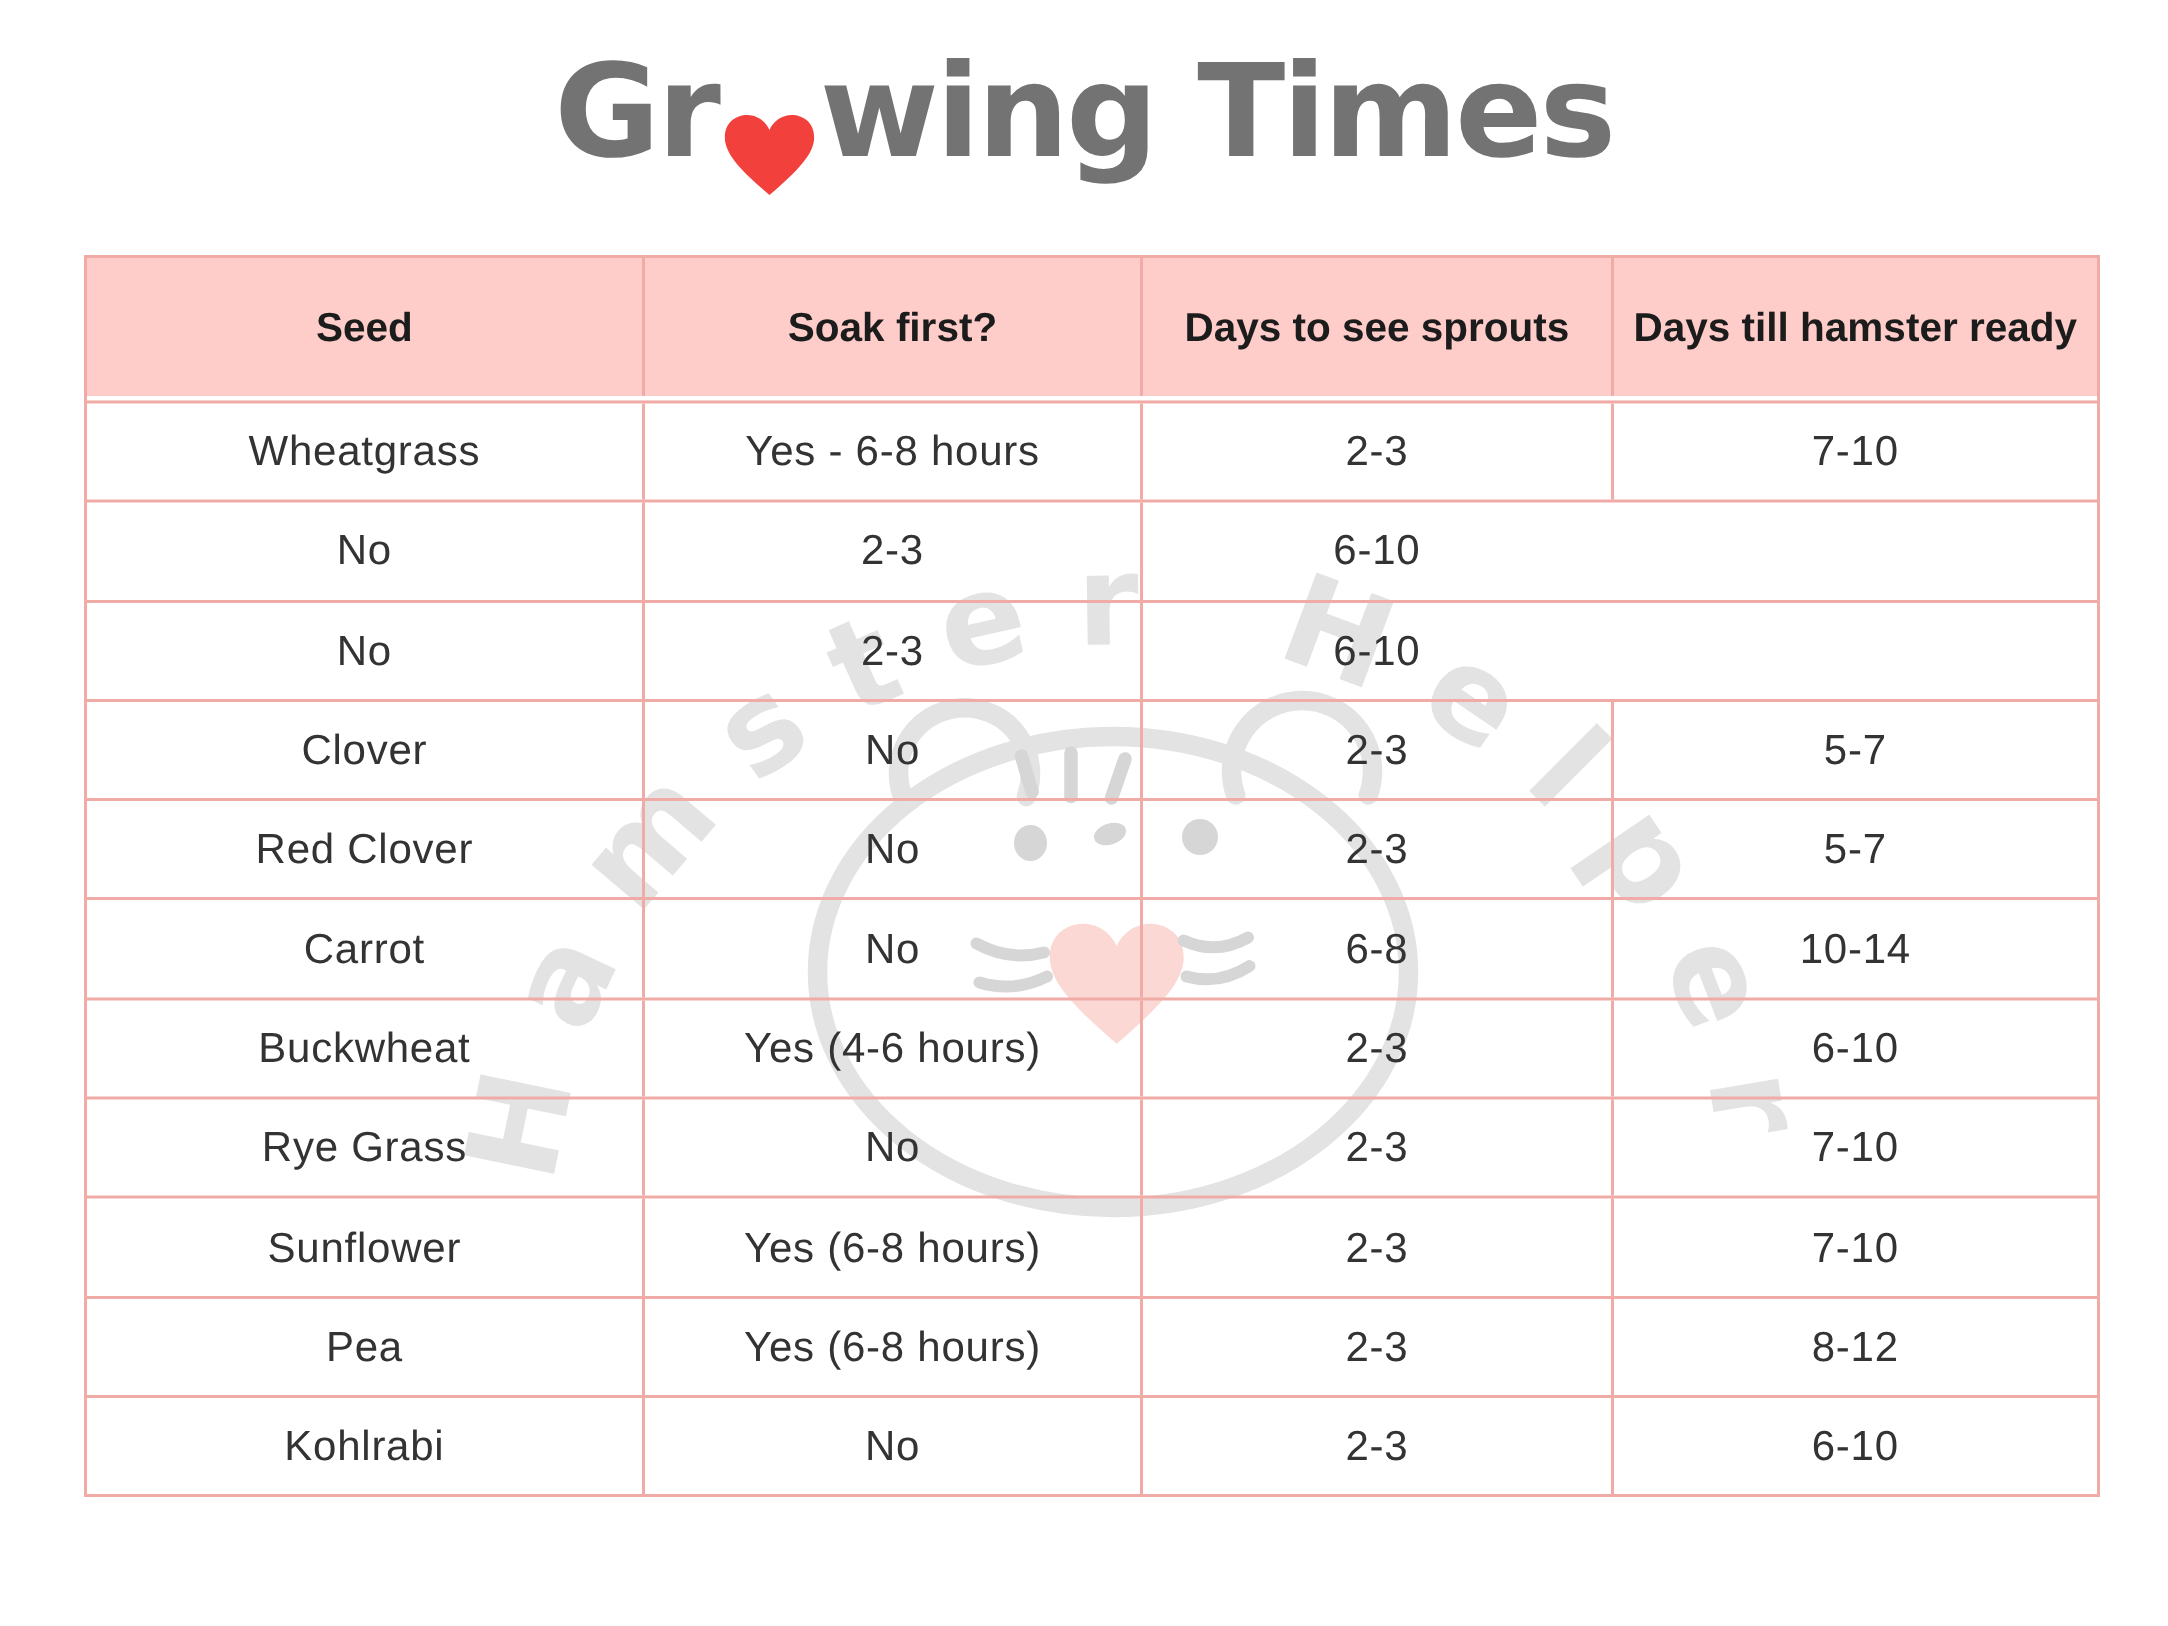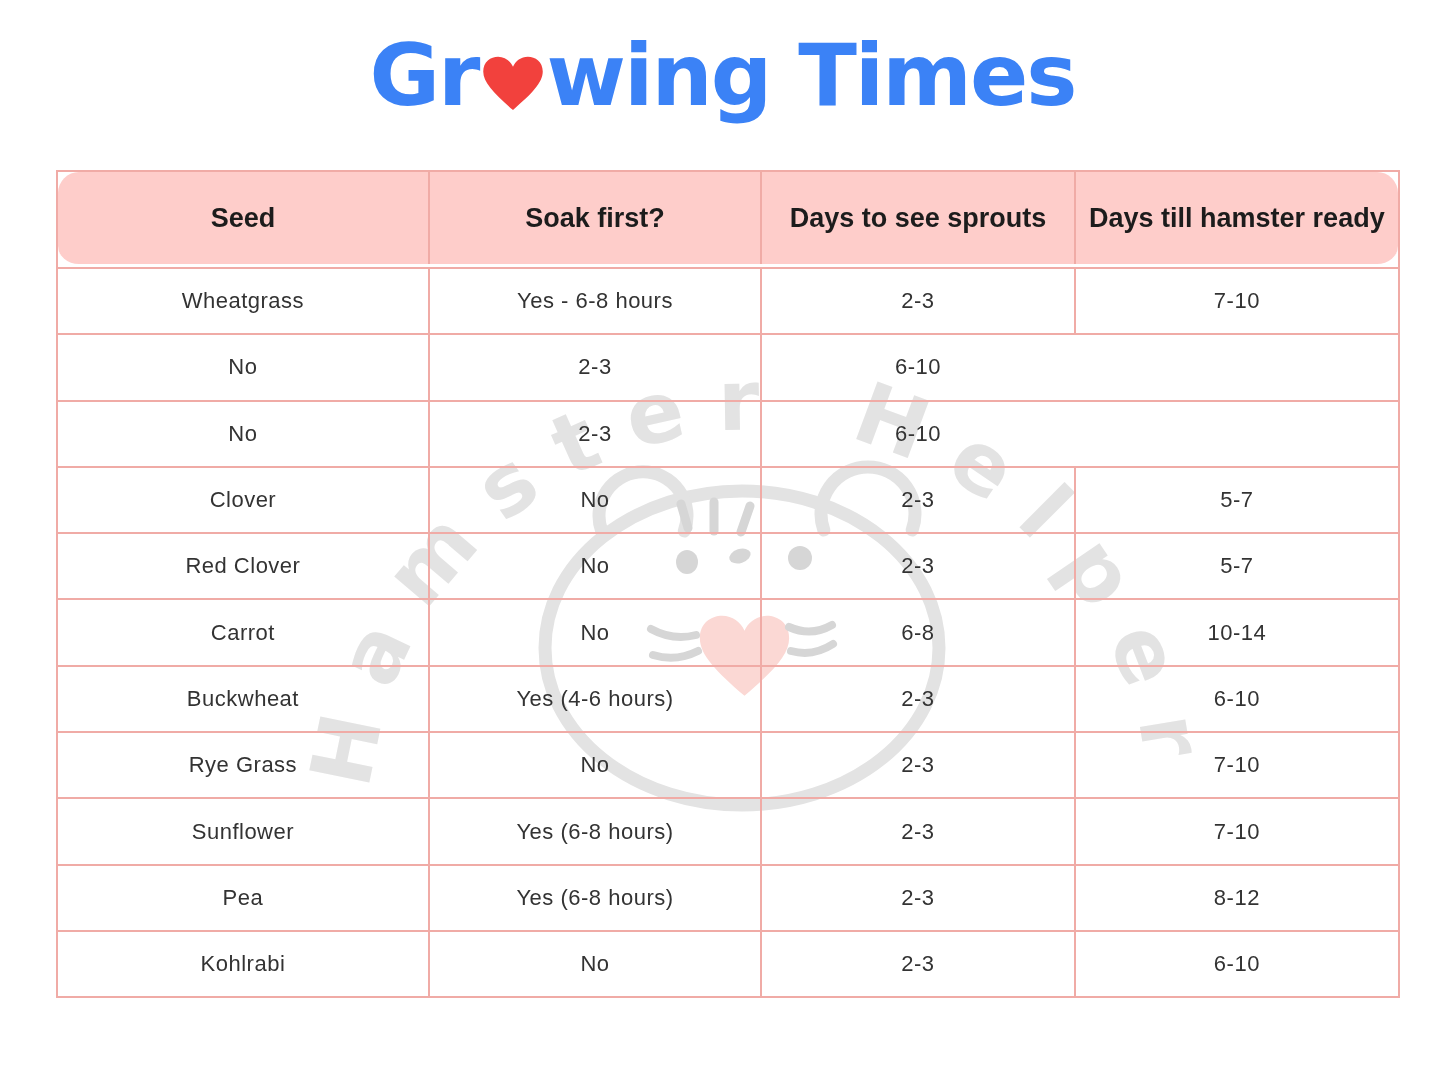--- a/index.html
+++ b/index.html
@@ -16,56 +16,55 @@
   .page{
     position:relative;width:1445px;height:1084px;background:#fff;overflow:hidden;
     font-family:"Liberation Sans", sans-serif;
   }
   
   .title-wrap{
     position:absolute;top:0;left:0;width:100%;height:150px;
     display:flex;align-items:center;justify-content:center;z-index:2;
   }
   .title{
-    display:flex;align-items:center;
+    display:flex;align-items:flex-end;
     font-family:"DejaVu Sans", sans-serif;
-    font-weight:bold;font-size:86px;letter-spacing:-2px;color:#3b82f6;
+    font-weight:bold;font-size:86px;letter-spacing:-2px;color:#737373;
     white-space:pre;
   }
   .title-heart{width:62px;height:60px;margin:0 3px;transform:translateY(9px);}
   
   .watermark{position:absolute;left:0;top:0;z-index:0;}
   .wm-text{
     font-family:"DejaVu Sans", sans-serif;font-weight:bold;
     font-size:84px;letter-spacing:30px;fill:var(--watermark-gray);
   }
   
   .growing-table{
     position:absolute;left:56px;top:170px;width:1344px;z-index:1;
     border:2px solid var(--table-border);
     box-sizing:border-box;
   }
   .t-head{
     display:grid;grid-template-columns:27.6fr 24.8fr 23.4fr 24.2fr;
     height:92px;background:var(--header-bg);
     border-bottom:3px solid #ffffff;
-    border-radius:21px;
   }
   .t-head > div{
     display:flex;align-items:center;justify-content:center;
     font-weight:bold;font-size:27px;color:var(--header-text);
   }
   .t-row{
     display:grid;grid-template-columns:27.6fr 24.8fr 23.4fr 24.2fr;
     height:66.3px;border-top:2px solid var(--table-border);
     box-sizing:border-box;background:transparent;
   }
   .t-row > .t-cell{
     display:flex;align-items:center;justify-content:center;
-    font-size:22px;color:var(--body-text);letter-spacing:0.5px;
+    font-size:28px;color:var(--body-text);letter-spacing:0.5px;
   }
   .t-head > div + div, .t-row > .t-cell + .t-cell{
     border-left:2px solid var(--table-border);
   }
 </style>
 </head>
 <body>
 
 <div class="page">
 

